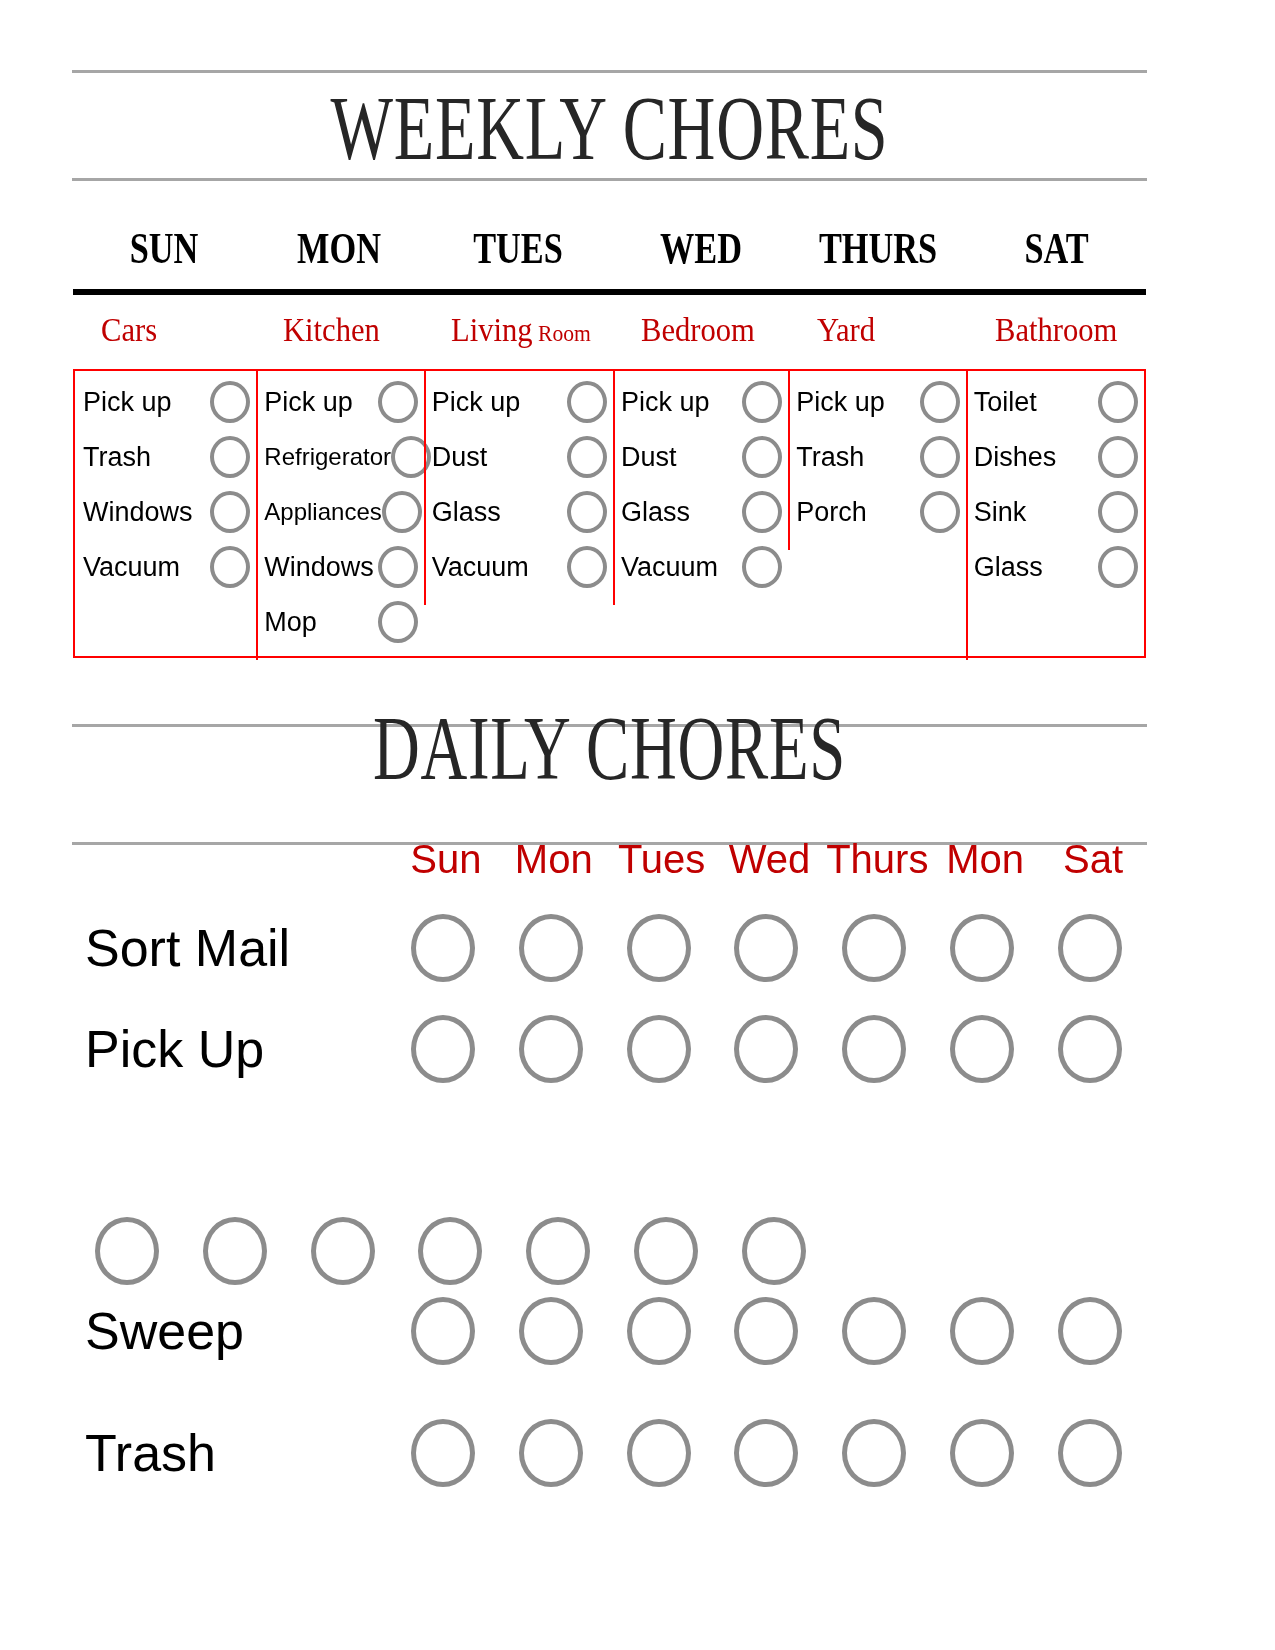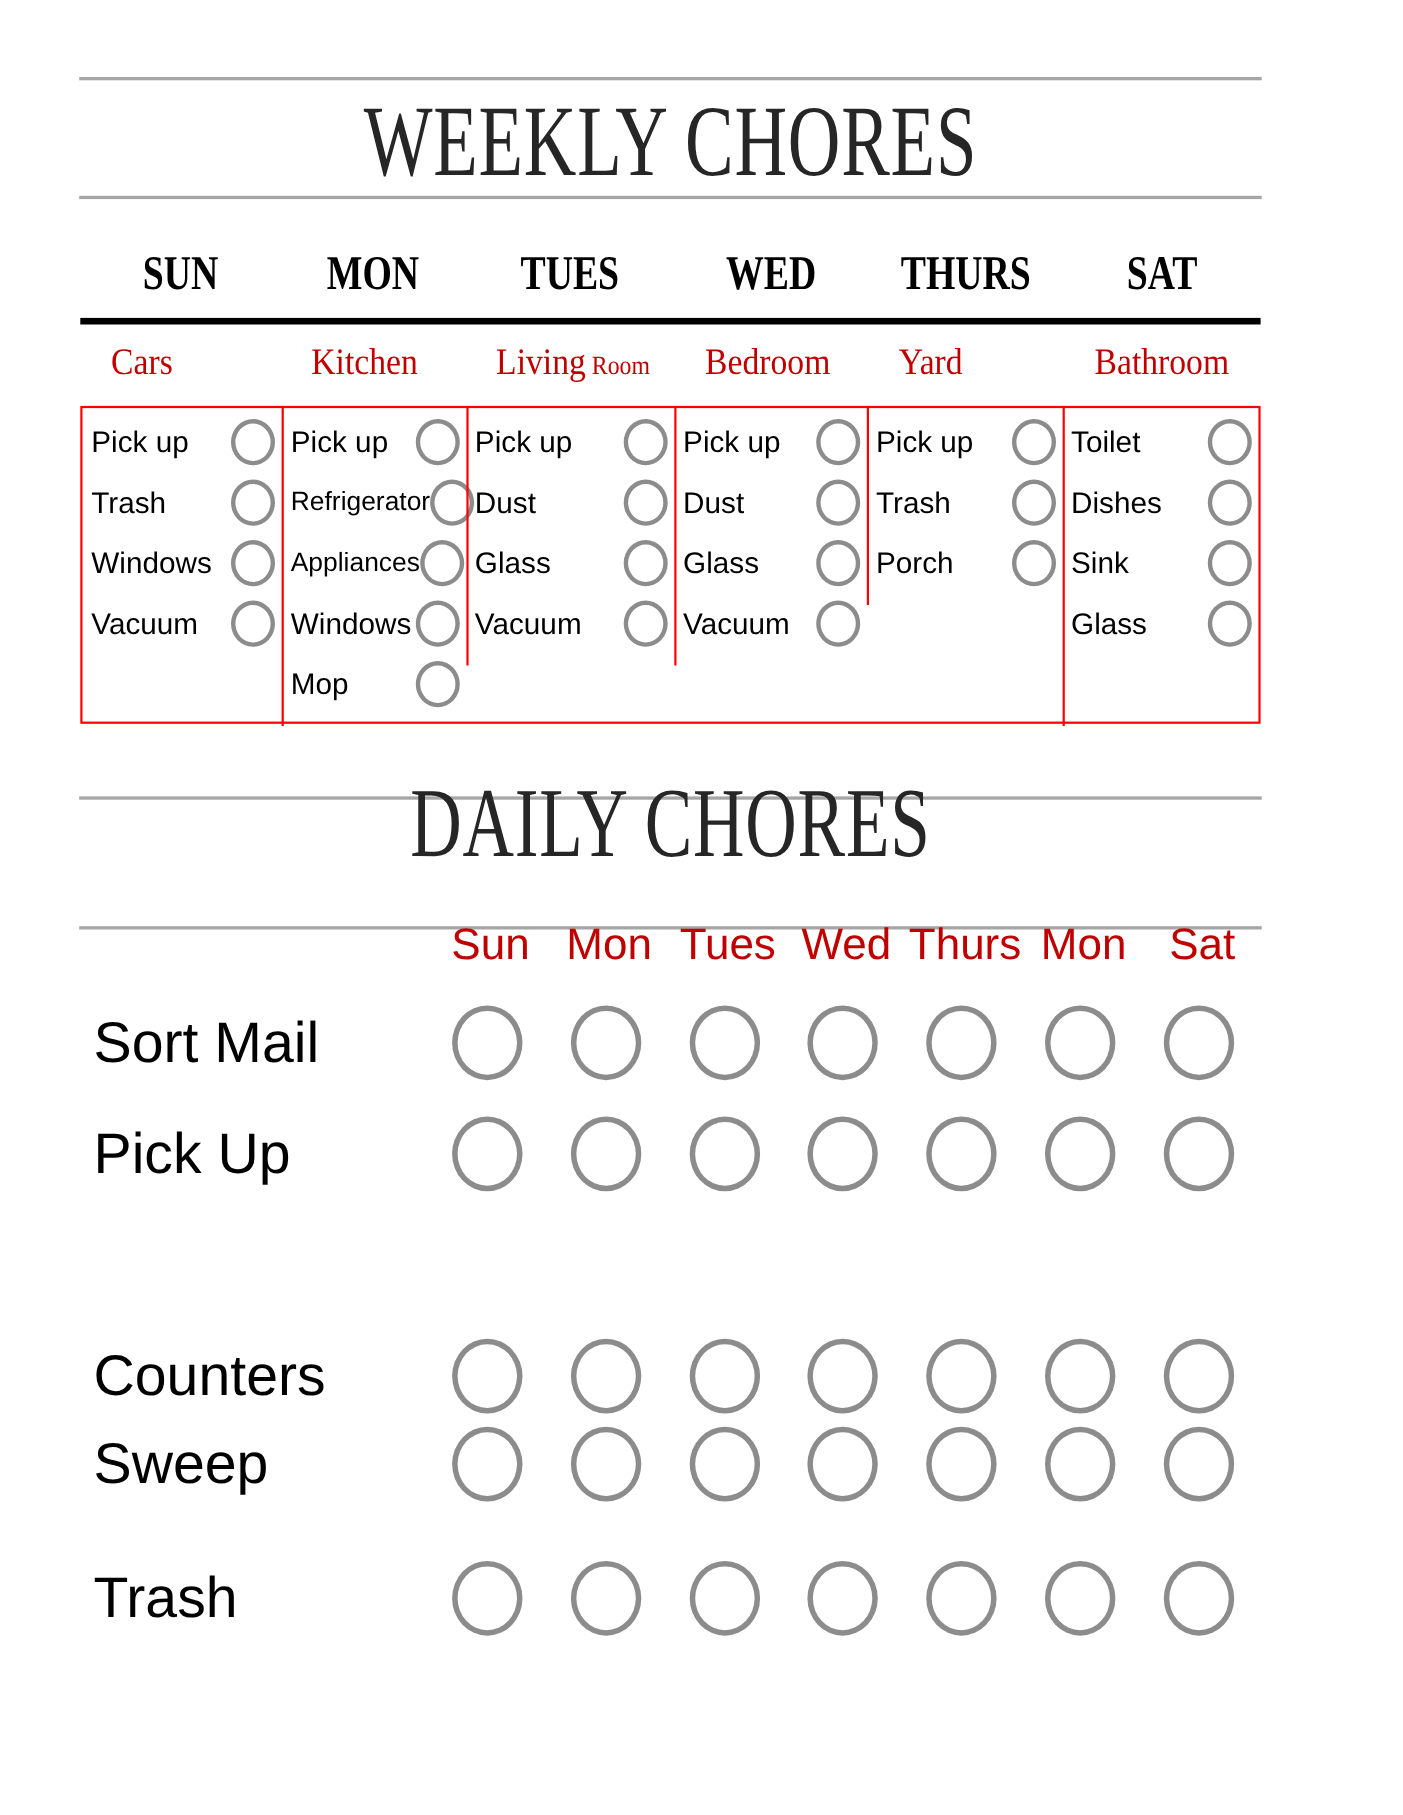--- a/index.html
+++ b/index.html
@@ -429,21 +429,20 @@
           </div>
           <div class="dcell">
             <span class="dcircle"></span>
           </div>
           <div class="dcell">
             <span class="dcircle"></span>
           </div>
         </div>
       </div>
       <div class="drow" style="top: 303px;">
-        <div class="dlabel">Counters</div>
         <div class="dcells">
           <div class="dcell">
             <span class="dcircle"></span>
           </div>
           <div class="dcell">
             <span class="dcircle"></span>
           </div>
           <div class="dcell">
             <span class="dcircle"></span>
           </div>

